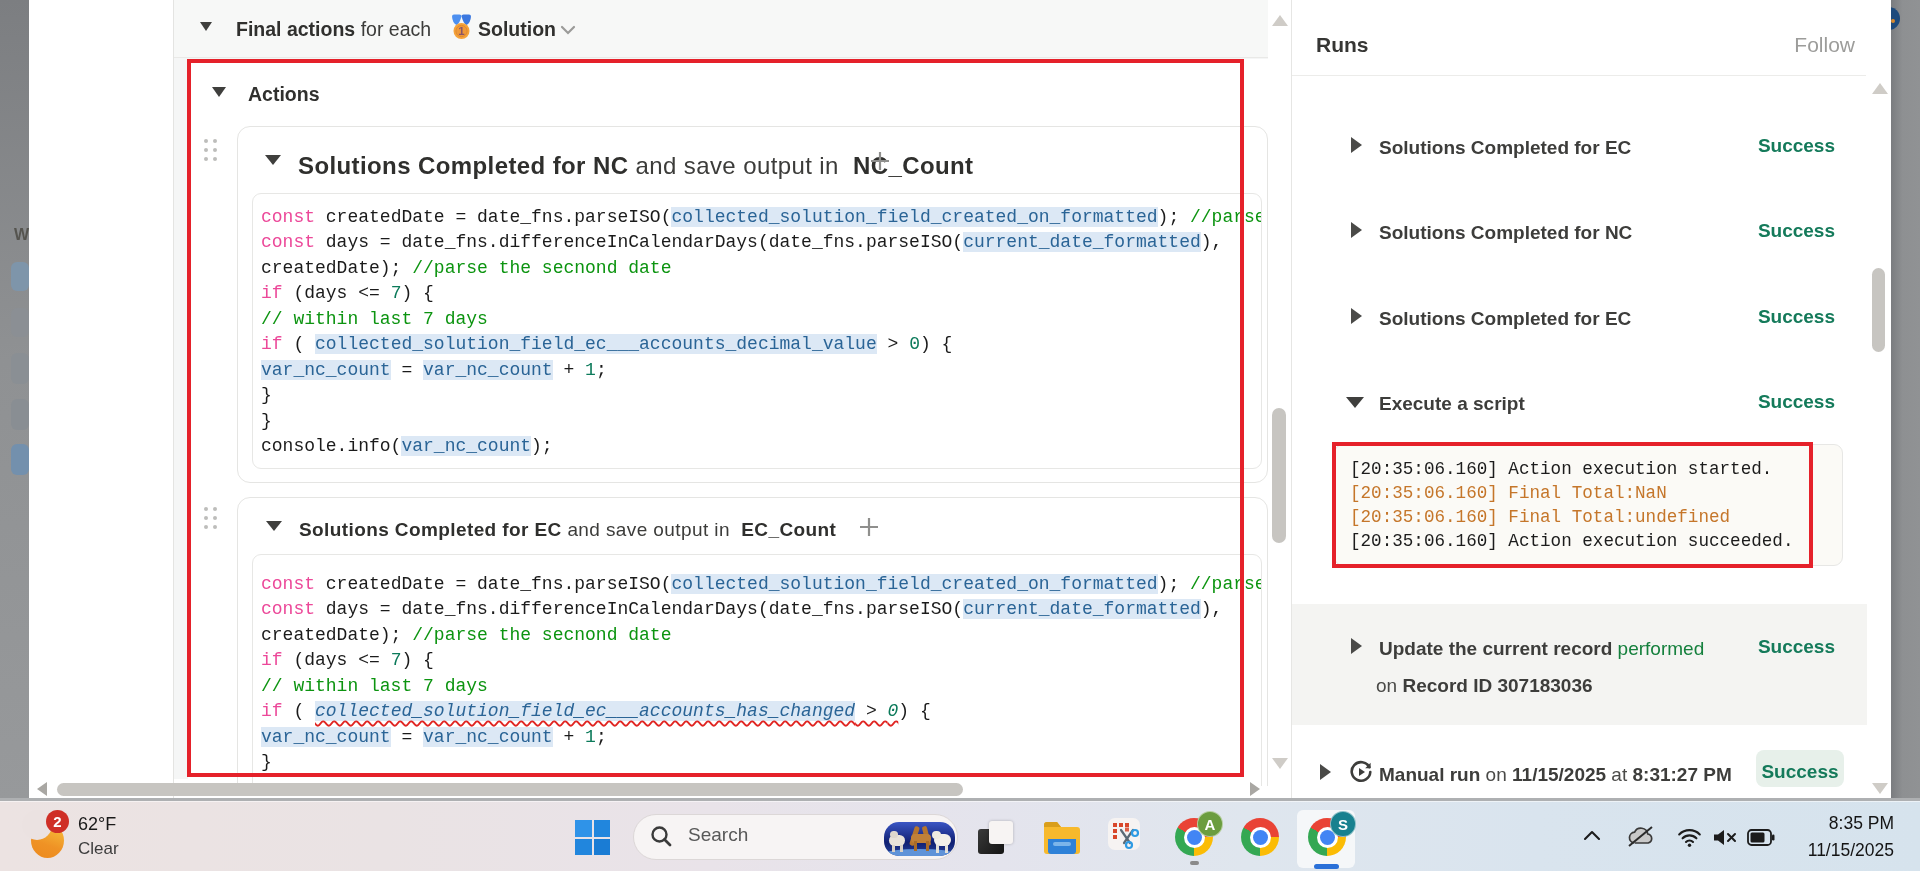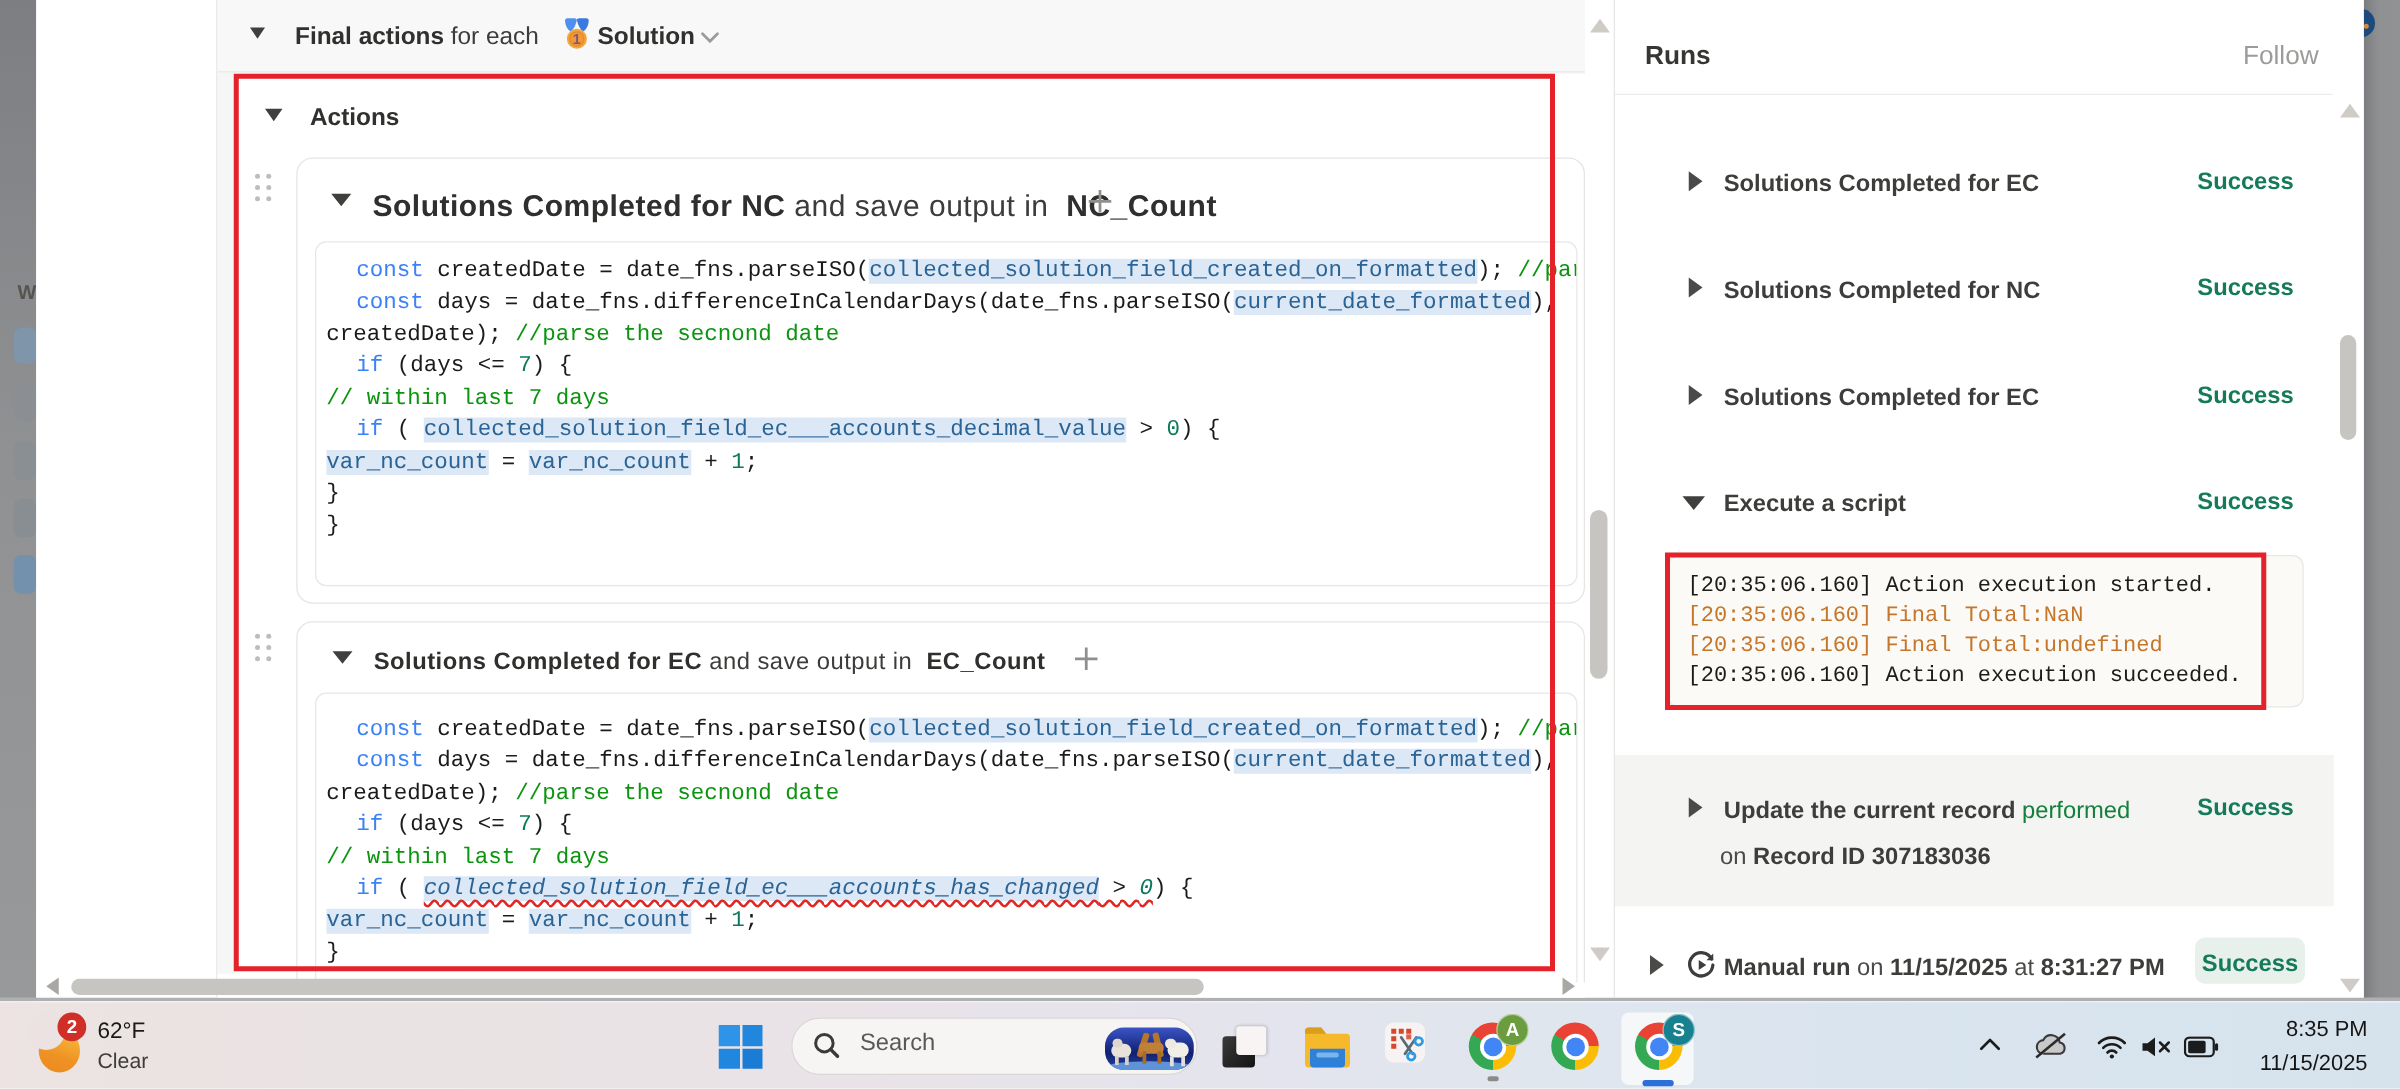--- a/index.html
+++ b/index.html
@@ -12,21 +12,21 @@
 
 .tri-r { width:0; height:0; border-top:8px solid transparent; border-bottom:8px solid transparent; border-left:11px solid #4a4a48; }
 .tri-d { width:0; height:0; border-left:8px solid transparent; border-right:8px solid transparent; border-top:11px solid #3f3f3d; }
 
 .sb-up { width:0; height:0; border-left:8px solid transparent; border-right:8px solid transparent; border-bottom:11px solid #cfccc7; }
 .sb-dn { width:0; height:0; border-left:8px solid transparent; border-right:8px solid transparent; border-top:11px solid #cfccc7; }
 .sb-lf { width:0; height:0; border-top:7px solid transparent; border-bottom:7px solid transparent; border-right:10px solid #a9a7a3; }
 .sb-rt { width:0; height:0; border-top:7px solid transparent; border-bottom:7px solid transparent; border-left:10px solid #a9a7a3; }
 .thumb { background:#c7c5c1; border-radius:7px; }
 
-.k { color:#3b82f6;margin-left:24px; }
+.k { color:#ec4899; }
 .c { color:#0c9410; }
 .n { color:#0b7a5a; }
 .t { color:#2a6496; background:#dce8f5; }
 .code-line { white-space:pre; }
 .grn { color:#147a5a; font-weight:700; }
 .wavy { text-decoration-line:underline; text-decoration-style:wavy; text-decoration-color:#e02522; text-decoration-thickness:2px; text-underline-offset:4px;font-style:italic; }
 .dots span { position:absolute; width:4px; height:4px; border-radius:50%; background:#bdbdbb; }
 .chrome { position:absolute; width:38px; height:38px; border-radius:50%;
   background:conic-gradient(from -60deg, #e94335 0 150deg, #fbbc05 150deg 240deg, #34a853 240deg 360deg); }
 .chrome::before { content:""; position:absolute; left:8.5px; top:8.5px; width:21px; height:21px; border-radius:50%; background:#fff; }
@@ -202,20 +202,21 @@
 <div class="abs mono" id="code1" style="left:261px;top:205px;width:1000px;font-size:18px;line-height:25.45px;color:#1b1b1b;overflow:hidden;height:268px;">
 <div class="code-line"><span class="k">const</span> createdDate = date_fns.parseISO(<span class="t">collected_solution_field_created_on_formatted</span>); <span class="c">//parse the first date</span></div>
 <div class="code-line"><span class="k">const</span> days = date_fns.differenceInCalendarDays(date_fns.parseISO(<span class="t">current_date_formatted</span>),</div>
 <div class="code-line">createdDate); <span class="c">//parse the secnond date</span></div>
 <div class="code-line"><span class="k">if</span> (days &lt;= <span class="n">7</span>) {</div>
 <div class="code-line"><span class="c">// within last 7 days</span></div>
 <div class="code-line"><span class="k">if</span> ( <span class="t">collected_solution_field_ec___accounts_decimal_value</span> &gt; <span class="n">0</span>) {</div>
 <div class="code-line"><span class="t">var_nc_count</span> = <span class="t">var_nc_count</span> + <span class="n">1</span>;</div>
 <div class="code-line">}</div>
 <div class="code-line">}</div>
+<div class="code-line">console.info(<span class="t">var_nc_count</span>);</div>
 </div>
 
 <div class="abs dots" id="dots2" style="left:204px;top:507px;width:16px;height:25px;">
 <span style="left:0;top:0"></span>
     <span style="left:9px;top:0"></span>
     <span style="left:0;top:9px"></span>
     <span style="left:9px;top:9px"></span>
     <span style="left:0;top:18px"></span>
     <span style="left:9px;top:18px"></span>
 </div>

